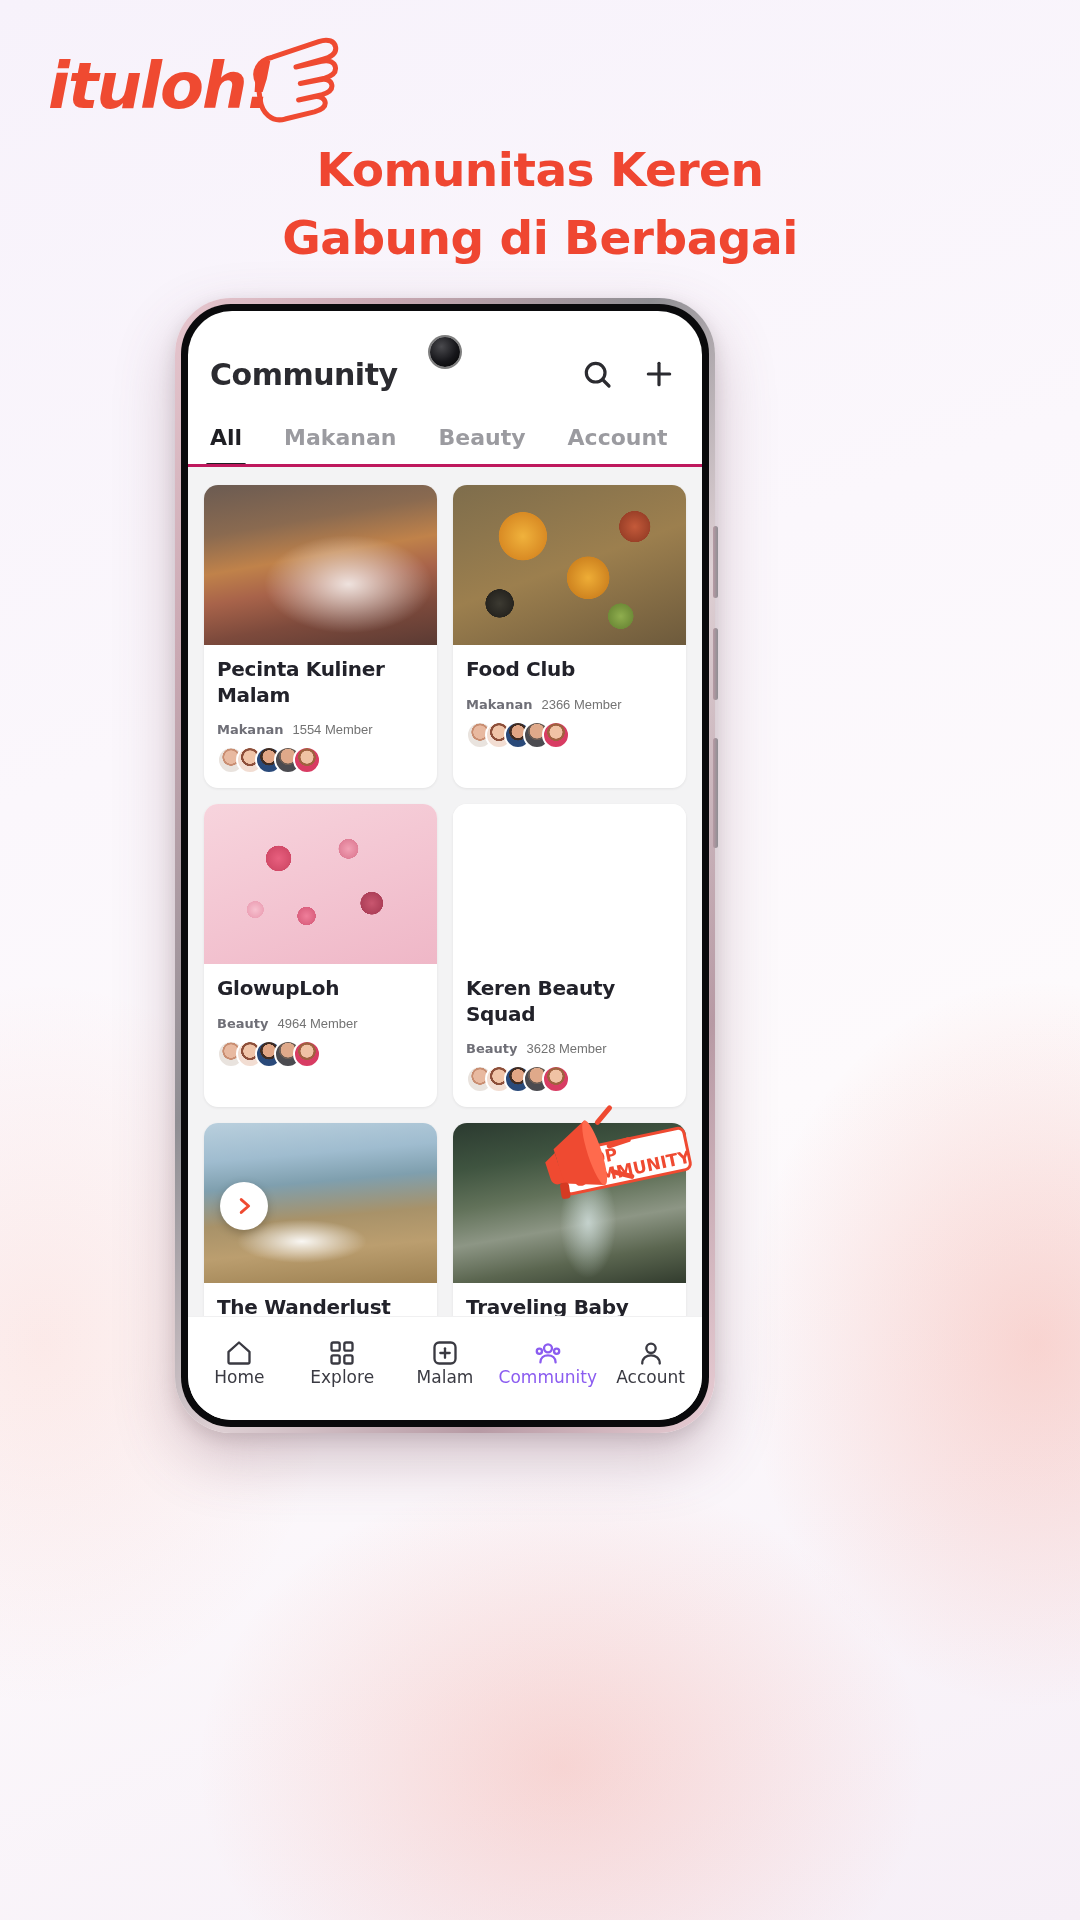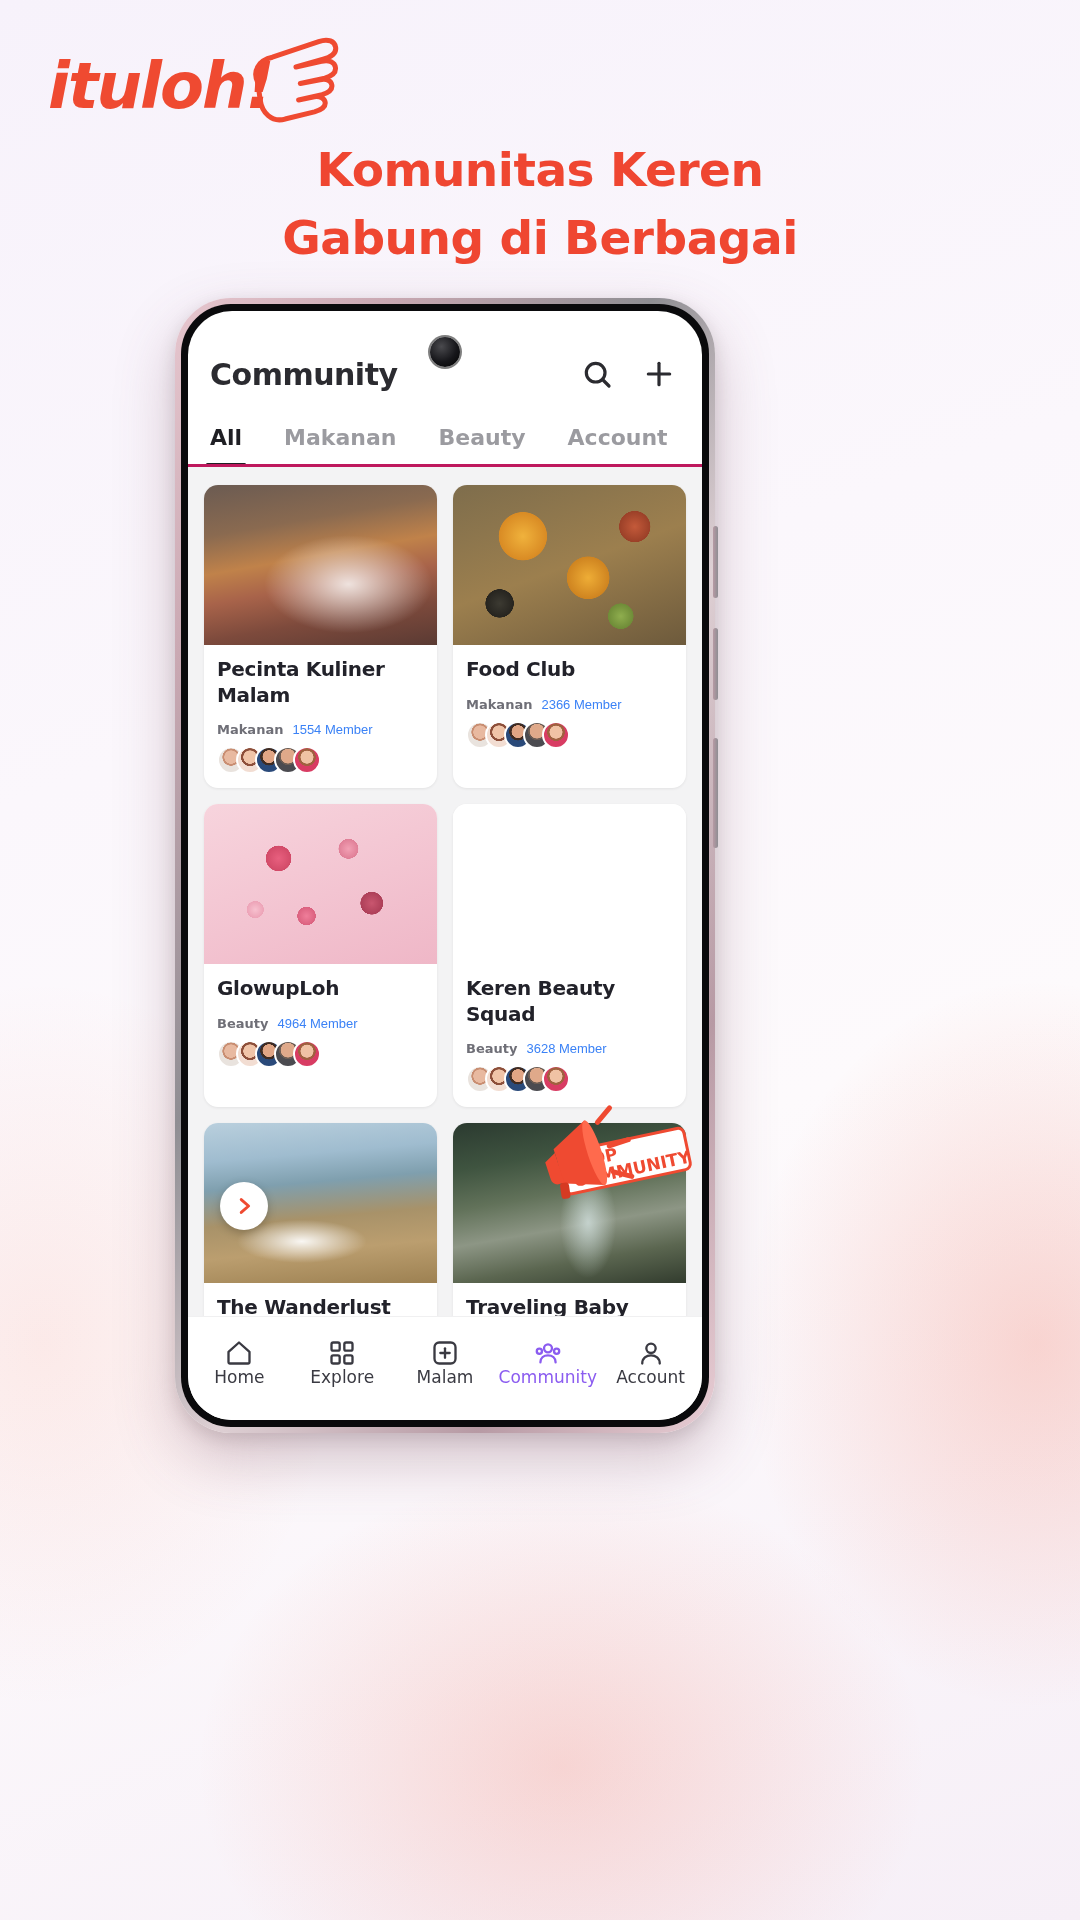--- a/index.html
+++ b/index.html
@@ -90,21 +90,21 @@
     box-shadow:0 1px 3px rgba(0,0,0,0.07);
   }
   .card-img { height:160px; width:100%; position:relative; }
   .card-body { padding:12px 13px 14px 13px; }
   .card-title {
     font-family:"DejaVu Sans", sans-serif; font-size:20px; font-weight:bold; color:#22222a;
     line-height:1.28; letter-spacing:-0.3px; min-height:26px;
   }
   .card-meta { margin-top:14px; font-size:13px; display:flex; align-items:baseline; gap:9px; }
   .meta-cat { font-weight:bold; color:#6f6f77; font-family:"DejaVu Sans", sans-serif; }
-  .meta-count { color:#3b82f6; }
+  .meta-count { color:#737373; }
   .avatars { margin-top:9px; display:flex; }
   .av { width:28px; height:28px; border-radius:50%; border:2px solid #fff; margin-left:-9px; background-size:cover; }
   .av:first-child { margin-left:0; }
 
   
   .img-satay { background:
       radial-gradient(ellipse 120px 70px at 62% 62%, rgba(255,255,255,0.82), rgba(255,255,255,0) 70%),
       linear-gradient(170deg,#6b5b52 0%,#8a6a50 26%,#c0824a 45%,#a8634a 60%,#7d4a3c 78%,#5a3a33 100%); }
   .img-curry { background:
       radial-gradient(circle 34px at 30% 32%, #f0b23c 0%, #d98b24 70%, transparent 72%),

